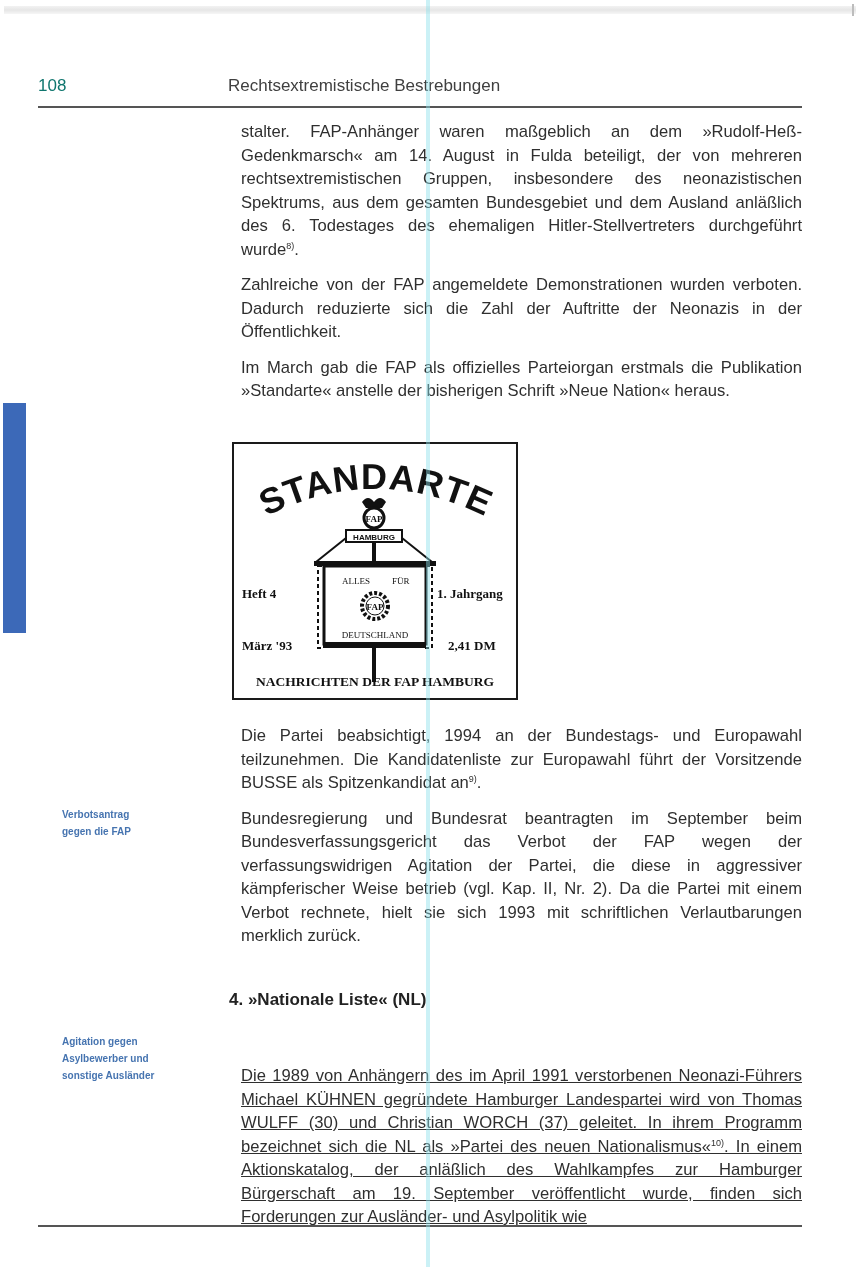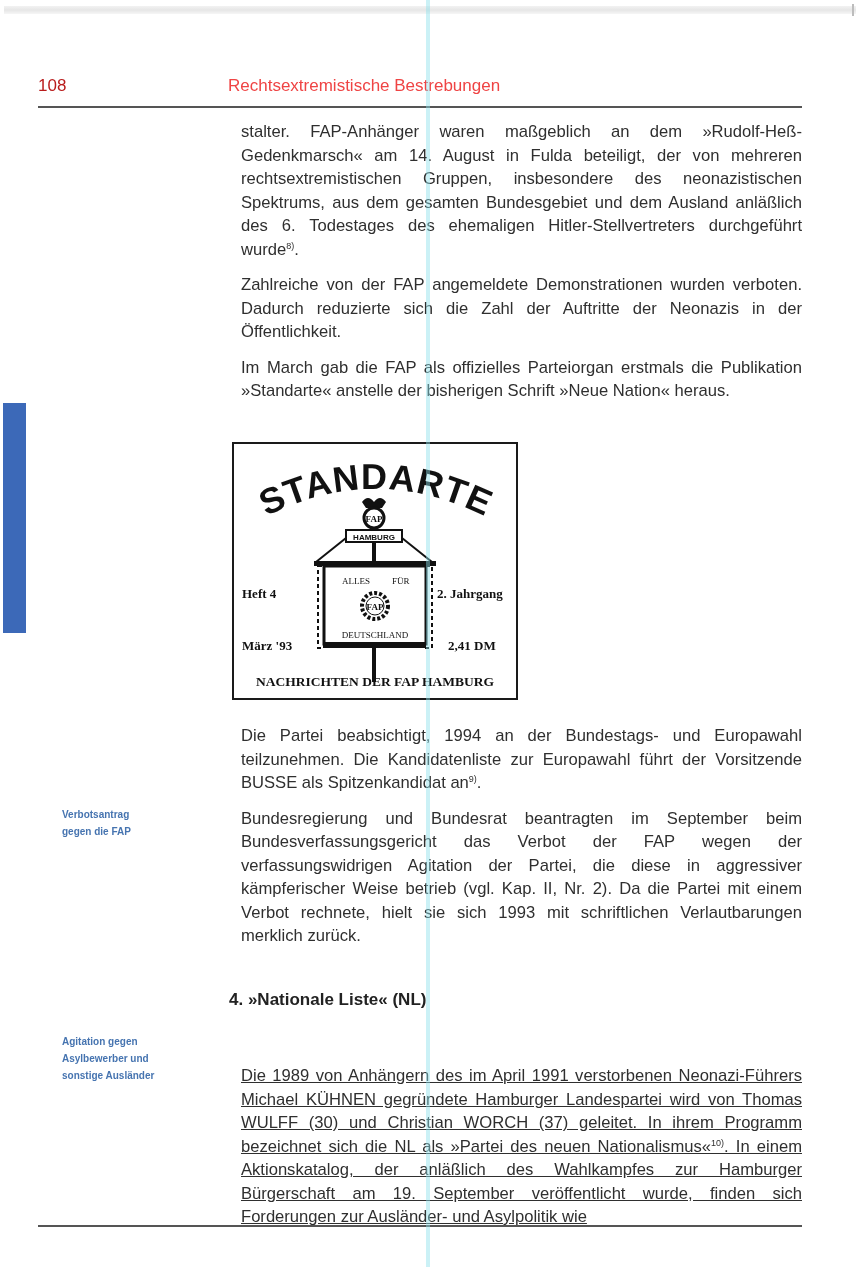--- a/index.html
+++ b/index.html
@@ -21,22 +21,22 @@
     background: rgba(140, 225, 235, 0.45);
     pointer-events: none;
   }
   .blue-tab {
     position: absolute; left: 3px; top: 403px; width: 23px; height: 230px;
     background: #3c69b8;
   }
   .header {
     position: absolute; left: 38px; top: 76px; width: 764px; height: 30px;
   }
-  .page-number { position: absolute; left: 0; top: 0; font-size: 17px; color: #b91c1c; }
-  .running-title { position: absolute; left: 190px; top: 0; font-size: 17px; color: #ef4444; }
+  .page-number { position: absolute; left: 0; top: 0; font-size: 17px; color: #0f766e; }
+  .running-title { position: absolute; left: 190px; top: 0; font-size: 17px; color: #404040; }
   .header-rule { position: absolute; left: 38px; top: 106px; width: 764px; height: 1.5px; background: #555; }
   .footer-rule { position: absolute; left: 38px; top: 1225px; width: 764px; height: 1.5px; background: #555; }
 
   .main {
     position: absolute; left: 229px; top: 120px; width: 573px;
     font-size: 16.6px; line-height: 23.5px; color: #2f2f2f;
   }
   .para { margin: 0 0 12px 12px; text-align: justify; text-align-last: left; }
   sup { font-size: 9px; line-height: 0; vertical-align: 6px; }
 
@@ -106,21 +106,21 @@
     <rect x="90" y="198" width="102" height="6" fill="#111"></rect>
 
     <circle cx="141" cy="162" r="13" fill="none" stroke="#111" stroke-width="4" stroke-dasharray="3 2"></circle>
     <circle cx="141" cy="162" r="9" fill="#fff" stroke="#111" stroke-width="1"></circle>
     <text x="141" y="166" font-size="9" font-weight="bold" text-anchor="middle" fill="#111">FAP</text>
     <text x="108" y="140" font-size="9" fill="#111">ALLES</text>
     <text x="158" y="140" font-size="9" fill="#111">FÜR</text>
     <text x="141" y="194" font-size="9" text-anchor="middle" fill="#111">DEUTSCHLAND</text>
   </svg>
   <span class="st-text" style="left:8px; top:142px;">Heft 4</span>
-  <span class="st-text" style="left:203px; top:142px;">2. Jahrgang</span>
+  <span class="st-text" style="left:203px; top:142px;">1. Jahrgang</span>
   <span class="st-text" style="left:8px; top:194px;text-align:right;">März '93</span>
   <span class="st-text" style="left:214px; top:194px;">2,41 DM</span>
   <span class="st-text" style="left:8px; top:230px; width:266px; text-align:center; font-size:13.5px;">NACHRICHTEN DER FAP HAMBURG</span>
 </div>
 
 <div class="main" style="top:724px;">
   <p class="para"><span>Die Partei beabsichtigt, 1994 an der Bundestags- und Europawahl teilzunehmen. Die Kandidatenliste zur Europawahl führt der Vorsitzende BUSSE als Spitzenkandidat an</span><sup>9)</sup><span>.</span></p>
   <p class="para">Bundesregierung und Bundesrat beantragten im September beim Bundesverfassungsgericht das Verbot der FAP wegen der verfassungswidrigen Agitation der Partei, die diese in aggressiver kämpferischer Weise betrieb (vgl. Kap. II, Nr. 2). Da die Partei mit einem Verbot rechnete, hielt sie sich 1993 mit schriftlichen Verlautbarungen merklich zurück.</p>
 </div>
 

